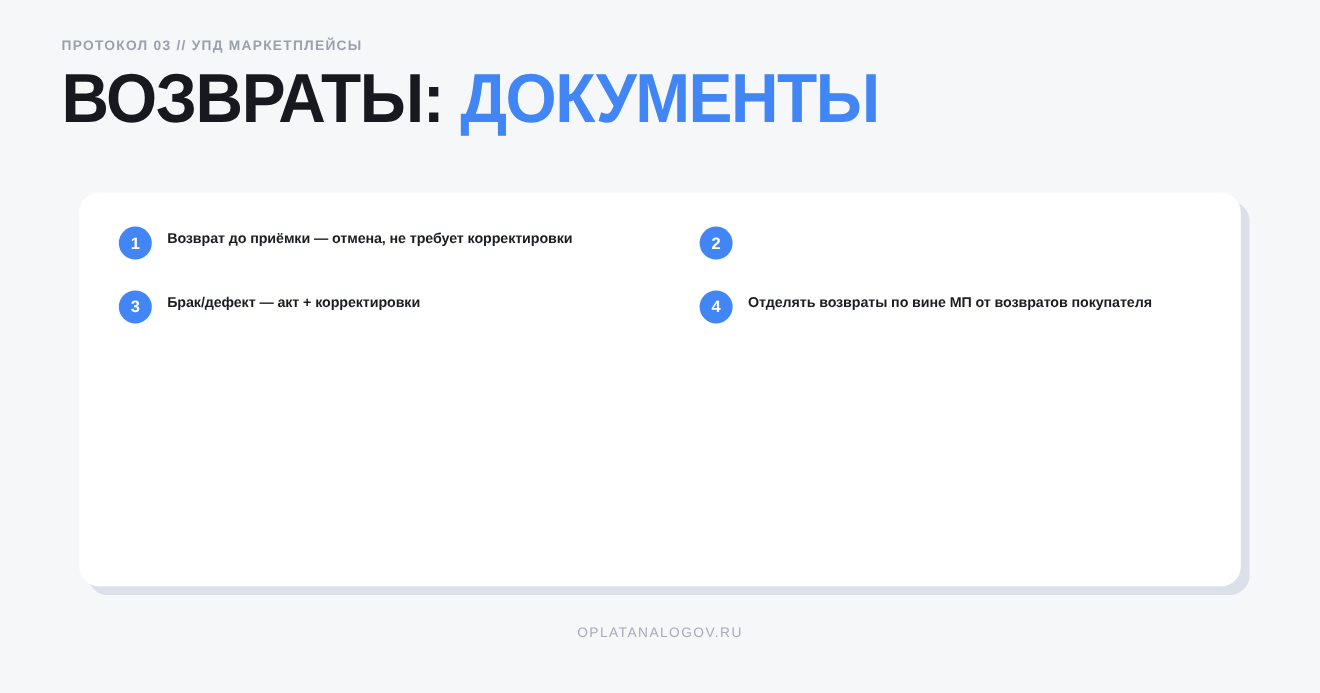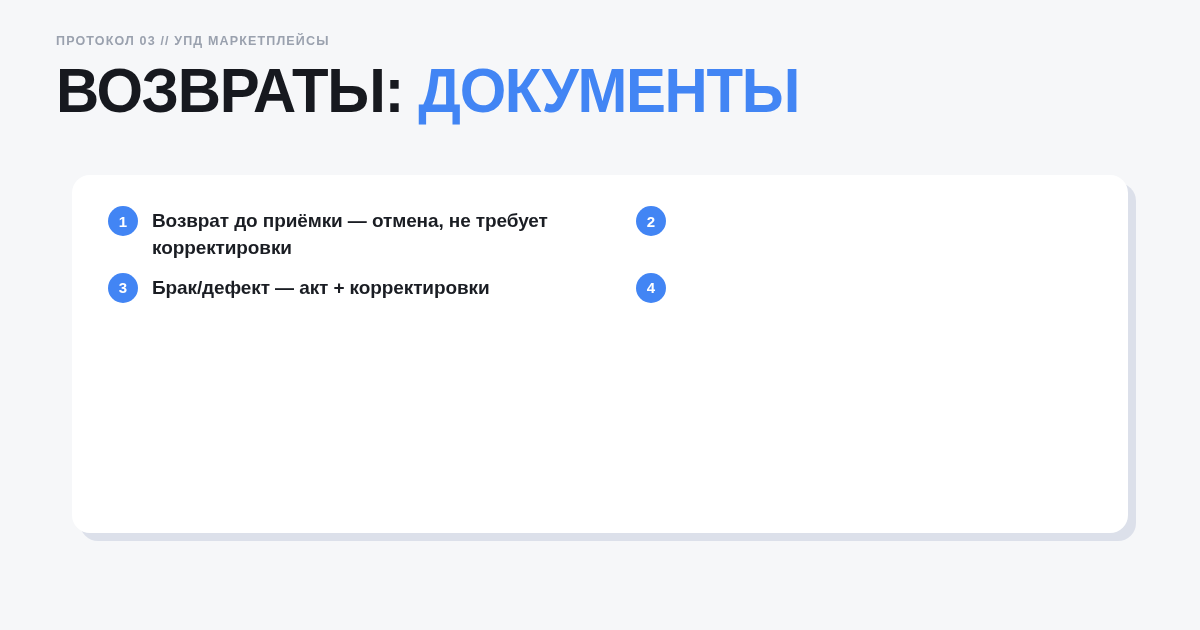--- a/index.html
+++ b/index.html
@@ -115,21 +115,21 @@
     font-weight: 700;
     display: flex;
     align-items: center;
     justify-content: center;
     margin-top: 1px;
     line-height: 1;
   }
 
   .item-text {
     margin-left: 14px;
-    font-size: 19px;
+    font-size: 13px;
     font-weight: 700;
     line-height: 1.42;
     color: #1a1d23;
     letter-spacing: -0.1px;
     padding-top: 3px;
   }
 
   
   .footer {
     position: absolute;
@@ -168,20 +168,22 @@
           <div class="badge">2</div>
         </div>
 
         <div class="item">
           <div class="badge">3</div>
           <div class="item-text">Брак/дефект — акт + корректировки</div>
         </div>
 
         <div class="item">
           <div class="badge">4</div>
+          <div class="item-text">Отделять возвраты по вине МП от возвратов покупателя</div>
         </div>
 
       </div>
     </div>
   </div>
 
+  <div class="footer">OPLATANALOGOV.RU</div>
 
 </div>
 
 </body></html>

